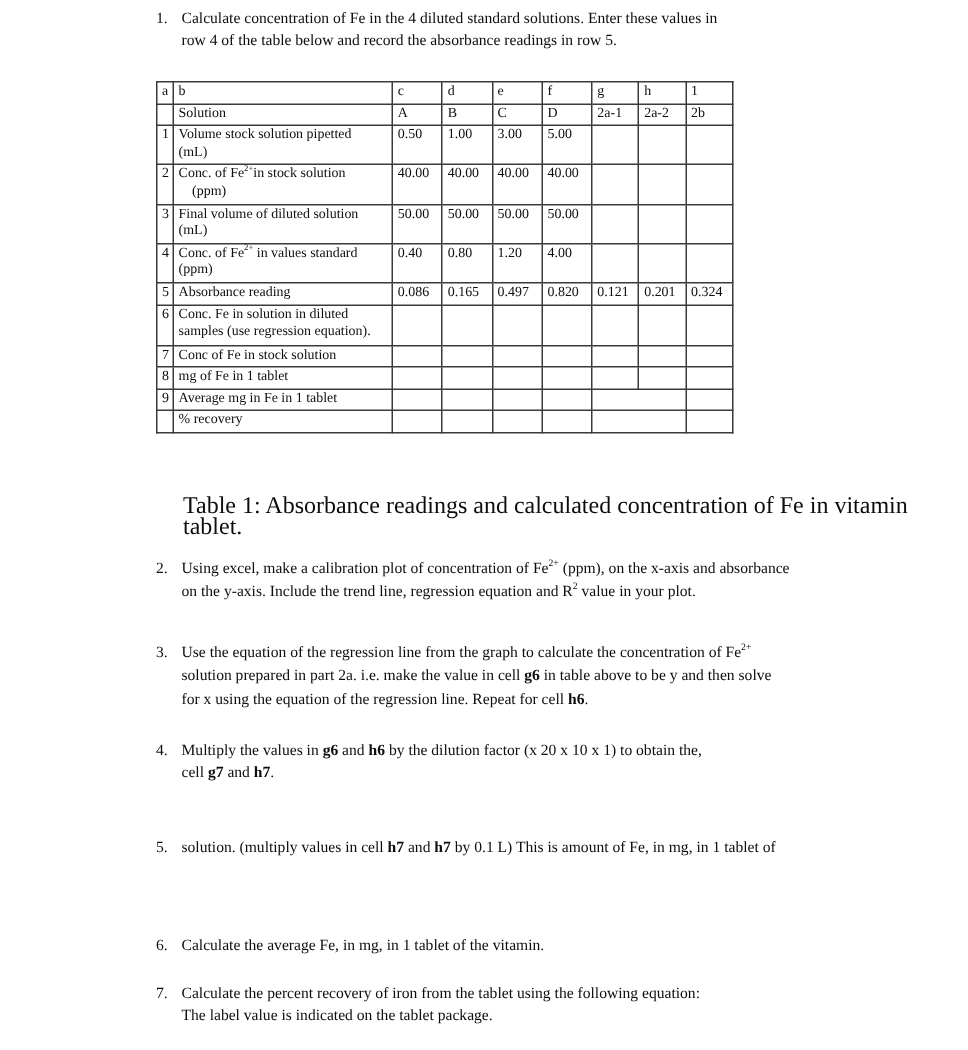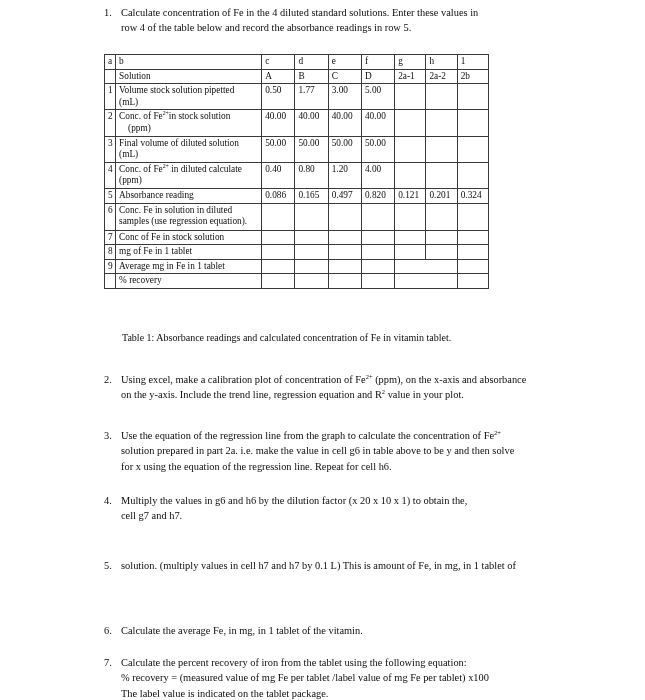--- a/index.html
+++ b/index.html
@@ -40,21 +40,21 @@
   .instr .body {
     margin-left: 17px;
     display: block;
   }
   .instr .cont {
     display: block;
     text-indent: 0;
   }
   .nojust { text-align: left; }
 
-  b, .bold { font-weight: normal; }
+  b, .bold { font-weight: bold; }
   sup { font-size: 0.62em; vertical-align: super; line-height: 0; }
 
   
   .tbl-wrap {
     position: absolute;
     left: 104px;
     top: 54px;
     width: 385px;
   }
   table.sheet {
@@ -85,21 +85,21 @@
   .sol-label { padding-left: 9px; }
   .sol-val { font-weight: bold; text-align: center; padding-left: 0; padding-right: 0; }
   .shaded { background: #c3c3c3; }
   .tall { height: 25px; }
   .taller { height: 27px; }
 
   .caption {
     position: absolute;
     left: 122px;
     top: 331px;
-    font-size: 10px;
+    font-size: 16px;
     line-height: 14px;
   }
 
   .blk2 { left: 104px; top: 372px; width: 486px; }
   .blk3 { left: 104px; top: 428px; width: 486px; }
   .blk4 { left: 104px; top: 493px; width: 480px; }
   .blk5 { left: 104px; top: 558px; width: 486px; }
   .blk6 { left: 104px; top: 623px; width: 486px; }
   .blk7 { left: 104px; top: 655px; width: 500px; }
   .blk1 { left: 104px; top: 5px;  width: 486px; }
@@ -156,21 +156,21 @@
         <td class="c-i">2b</td>
       </tr>
 
       <tr class="tall">
         <td>1</td>
         <td>
           <span>Volume  stock solution pipetted</span><br>
           <span>(mL)</span>
         </td>
         <td>0.50</td>
-        <td>1.77</td>
+        <td>1.00</td>
         <td>3.00</td>
         <td>5.00</td>
         <td class="shaded"></td>
         <td class="shaded"></td>
         <td class="shaded"></td>
       </tr>
 
       <tr class="tall">
         <td>2</td>
         <td>
@@ -197,21 +197,21 @@
         <td>50.00</td>
         <td>50.00</td>
         <td class="shaded"></td>
         <td class="shaded"></td>
         <td class="shaded"></td>
       </tr>
 
       <tr class="tall">
         <td>4</td>
         <td>
-          <span>Conc. of Fe</span><sup>2+</sup><span> in diluted calculate</span><br>
+          <span>Conc. of Fe</span><sup>2+</sup><span> in values standard</span><br>
           <span>(ppm)</span>
         </td>
         <td>0.40</td>
         <td>0.80</td>
         <td>1.20</td>
         <td>4.00</td>
         <td class="shaded"></td>
         <td class="shaded"></td>
         <td class="shaded"></td>
       </tr>
@@ -330,18 +330,17 @@
     <span class="num">6.</span>
     <span class="body">
       <span>Calculate the average Fe, in mg, in 1 tablet of the vitamin.</span>
     </span>
   </div>
 
   <div class="instr blk7 nojust">
     <span class="num">7.</span>
     <span class="body">
       <span>Calculate the percent recovery of iron from the tablet using the following equation:</span>
-      <span class="cont">% recovery = (measured value of mg Fe per tablet /label value of mg Fe per tablet) x100</span>
       <span class="cont">The label value is indicated on the tablet package.</span>
     </span>
   </div>
 
 </div>
 
 </body></html>

